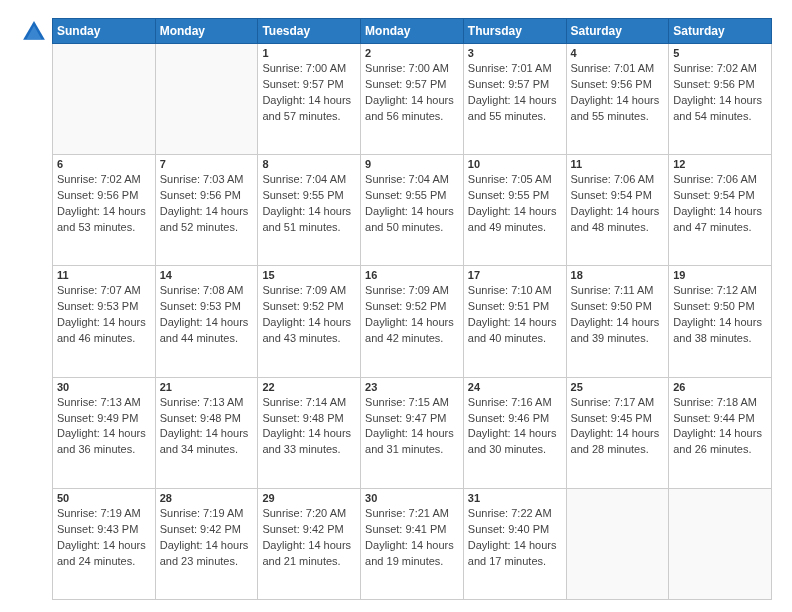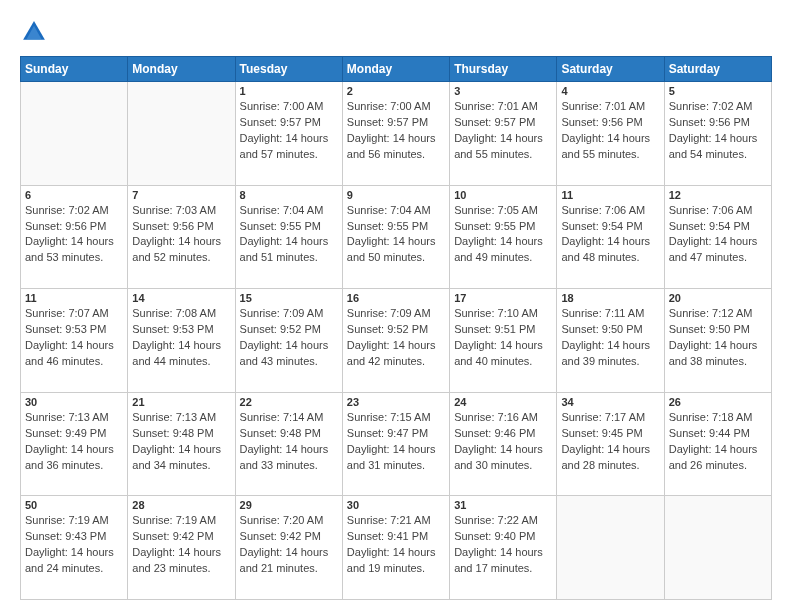--- a/index.html
+++ b/index.html
@@ -8,21 +8,21 @@
       background: #fff;
       width: 792px;
       height: 612px;
       overflow: hidden;
     }
     .page {
       width: 792px;
       height: 612px;
       padding: 18px 20px 12px 20px;
       display: flex;
-      flex-direction: column;
+      flex-direction: row;
     }
     .header {
       display: flex;
       justify-content: space-between;
       align-items: flex-start;
       margin-bottom: 10px;
     }
     .logo {
       display: flex;
       align-items: center;
@@ -208,21 +208,21 @@
           </td>
           <td>
             <div class="day-num">17</div>
             <div class="day-info">Sunrise: 7:10 AM<br>Sunset: 9:51 PM<br>Daylight: 14 hours and 40 minutes.</div>
           </td>
           <td>
             <div class="day-num">18</div>
             <div class="day-info">Sunrise: 7:11 AM<br>Sunset: 9:50 PM<br>Daylight: 14 hours and 39 minutes.</div>
           </td>
           <td>
-            <div class="day-num">20</div>
+            <div class="day-num">19</div>
             <div class="day-info">Sunrise: 7:12 AM<br>Sunset: 9:50 PM<br>Daylight: 14 hours and 38 minutes.</div>
           </td>
         </tr>
         <tr>
           <td>
             <div class="day-num">30</div>
             <div class="day-info">Sunrise: 7:13 AM<br>Sunset: 9:49 PM<br>Daylight: 14 hours and 36 minutes.</div>
           </td>
           <td>
             <div class="day-num">21</div>
@@ -234,21 +234,21 @@
           </td>
           <td>
             <div class="day-num">23</div>
             <div class="day-info">Sunrise: 7:15 AM<br>Sunset: 9:47 PM<br>Daylight: 14 hours and 31 minutes.</div>
           </td>
           <td>
             <div class="day-num">24</div>
             <div class="day-info">Sunrise: 7:16 AM<br>Sunset: 9:46 PM<br>Daylight: 14 hours and 30 minutes.</div>
           </td>
           <td>
-            <div class="day-num">34</div>
+            <div class="day-num">25</div>
             <div class="day-info">Sunrise: 7:17 AM<br>Sunset: 9:45 PM<br>Daylight: 14 hours and 28 minutes.</div>
           </td>
           <td>
             <div class="day-num">26</div>
             <div class="day-info">Sunrise: 7:18 AM<br>Sunset: 9:44 PM<br>Daylight: 14 hours and 26 minutes.</div>
           </td>
         </tr>
         <tr>
           <td>
             <div class="day-num">50</div>

